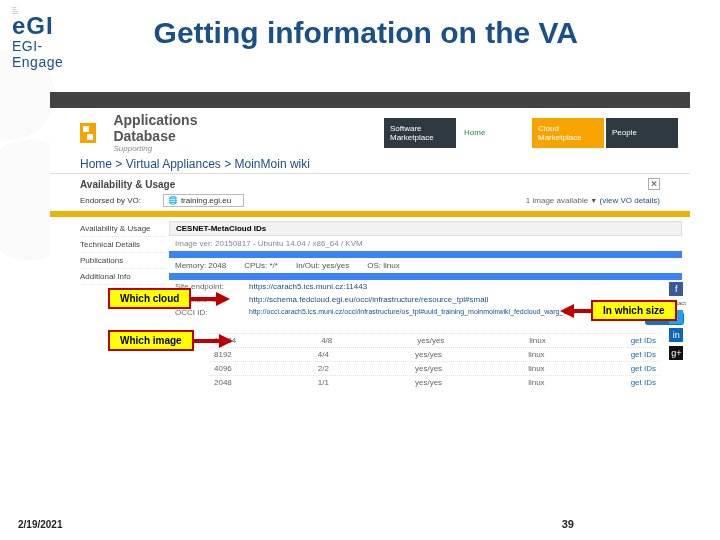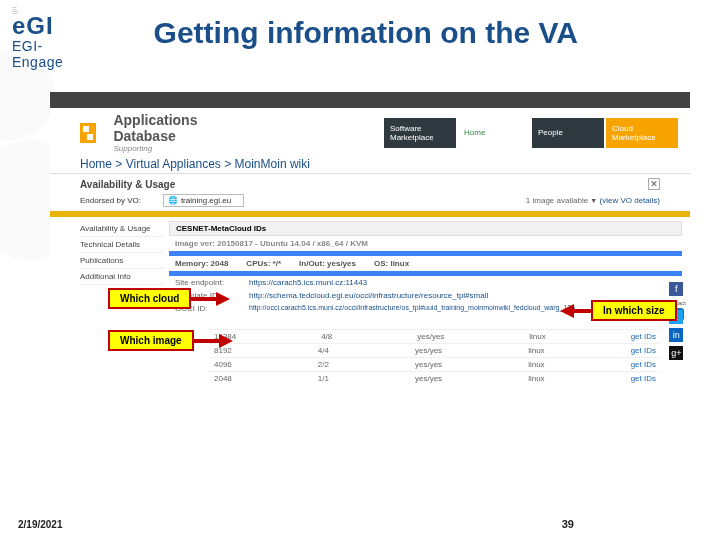--- a/index.html
+++ b/index.html
@@ -46,21 +46,21 @@
   .endorse .vo { border: 1px solid #bbb; padding: 1px 12px 1px 4px; background: #fff; display: inline-flex; align-items: center; gap: 3px; }
   .endorse .right { margin-left: auto; color: #666; }
   .chev { font-size: 7px; color: #555; }
 
   .panel-body { display: flex; font-size: 8px; }
   .leftcol { width: 115px; padding: 4px 0 4px 30px; color: #444; }
   .leftcol div { padding: 3px 0; border-bottom: 1px dotted #e5e5e5; }
   .rightcol { flex: 1; padding: 4px 8px 4px 4px; position: relative; }
 
   .card-head { background: #f2f2f2; border: 1px solid #ddd; padding: 2px 6px; font: bold 8px Arial; }
-  .meta-row { display: flex; gap: 18px; padding: 3px 6px; border-bottom: 5px solid #3b82f6; color: #555; font-weight: bold; }
+  .meta-row { display: flex; gap: 18px; padding: 3px 6px; border-bottom: 7px solid #3b82f6; color: #555; }
   .kv { display: flex; gap: 4px; padding: 2px 6px; color: #444; white-space: nowrap; }
   .kv .k { width: 70px; color: #666; }
   .kv .v { color: #1a4f8a; }
   .close-pill { position: absolute; right: 6px; bottom: -2px; background: #0b74c4; color: #fff; font-size: 8px; padding: 2px 10px; border-radius: 3px; }
 
   .mini-table { margin: 10px 30px 0 160px; font-size: 8px; color: #666; }
   .mini-table .r { display: flex; justify-content: space-between; border-top: 1px dotted #e3e3e3; padding: 2px 4px; text-align: right; }
   .mini-table .r span:last-child { color: #1a6bb3; }
 
   
@@ -99,22 +99,22 @@
 
     <div class="appdb-head">
       <div class="appdb-logo-sq"></div>
       <div>
         <div class="appdb-title">Applications Database</div>
         <div class="appdb-sub">Supporting</div>
       </div>
       <div class="tabs">
         <div class="tab">Software Marketplace</div>
         <div class="tab home">Home</div>
+        <div class="tab active">Cloud Marketplace</div>
         <div class="tab">People</div>
-        <div class="tab active">Cloud Marketplace</div>
       </div>
     </div>
 
     <div class="crumb">Home &gt; Virtual Appliances &gt; MoinMoin wiki</div>
 
     <div class="section-row">
       <div class="section-title">Availability &amp; Usage</div>
       <div class="xbtn">✕</div>
     </div>
 

